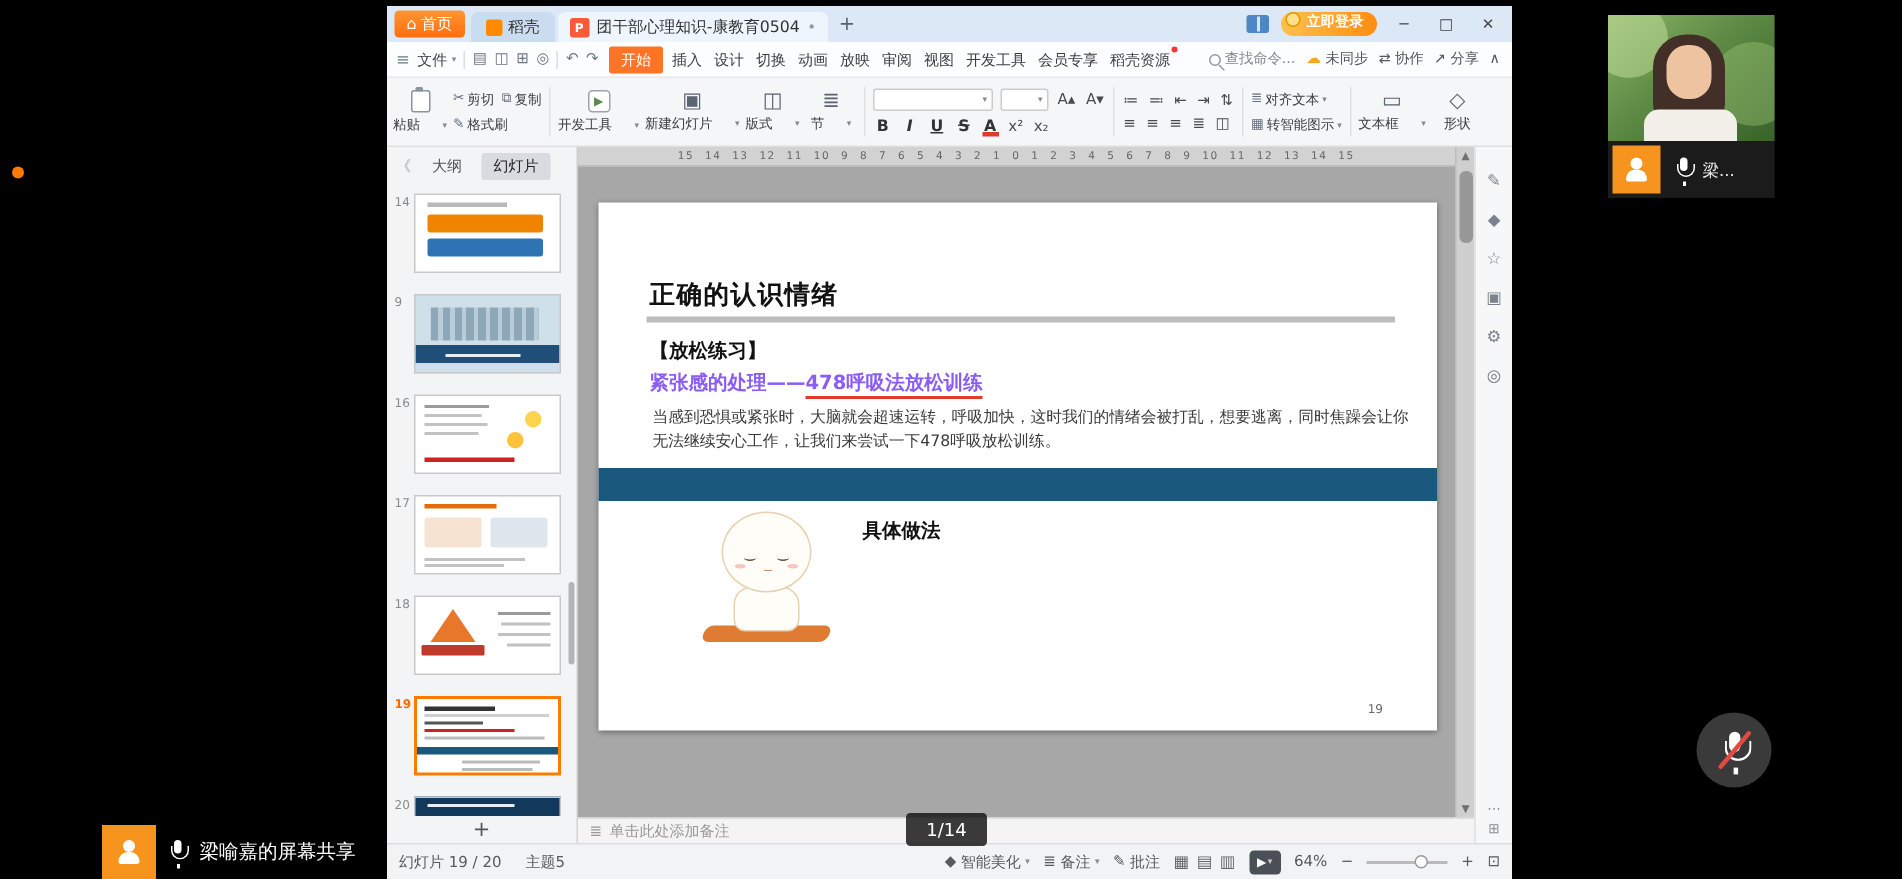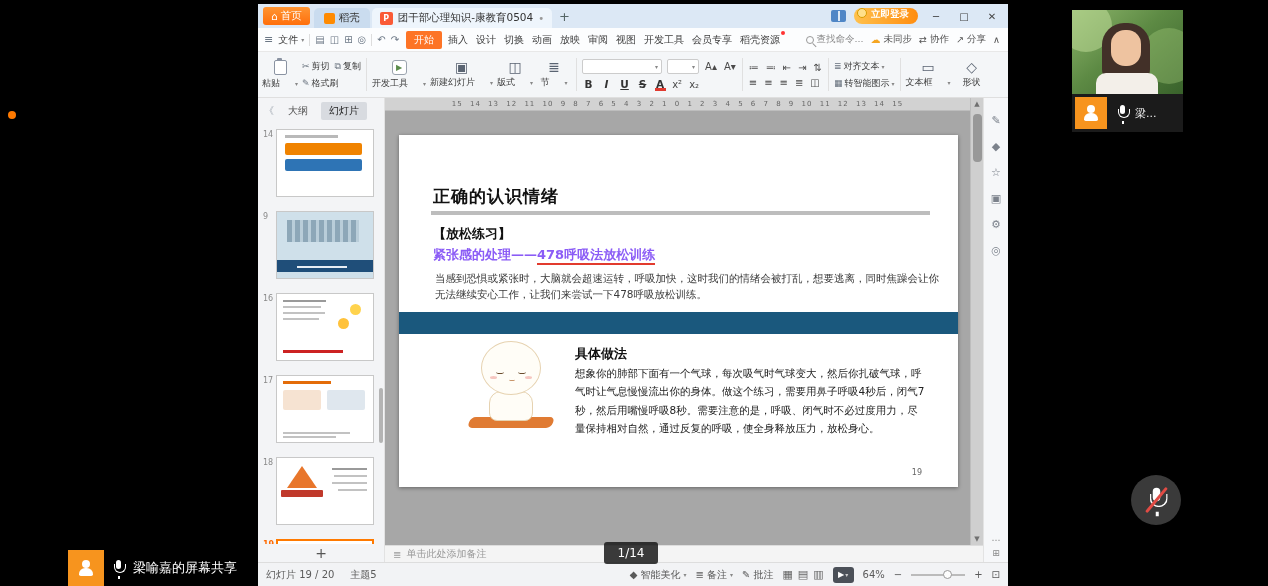--- a/index.html
+++ b/index.html
@@ -74,21 +74,21 @@
 .fcolor{position:relative;font-weight:bold;font-size:10.5px;padding:0 2px;}
 .fcolor::after{content:"";position:absolute;left:1px;bottom:-1px;width:11px;height:3px;background:#e03a2f;}
 
 
 .panel{position:absolute;left:0;top:94px;width:127px;bottom:24px;background:#f3f4f6;border-right:1px solid #e2e2e2;overflow:hidden;}
 .panel-tabs{height:25px;display:flex;align-items:center;font-size:10px;color:#555;gap:5px;padding:0 6px;}
 .collapse-ic{color:#98a0aa;font-size:10px;margin-right:1px;}
 .ptab{padding:2px 8px;border-radius:2px;}
 .ptab.active{background:#d8dbe0;color:#222;}
 .thumbs{position:absolute;top:25px;left:0;right:0;bottom:18px;overflow:hidden;padding-top:6px;}
-.thumb-item{position:relative;height:68px;margin:0 10px 14px 18px;}
+.thumb-item{position:relative;height:53px;margin:0 10px 14px 18px;}
 .thumb-num{position:absolute;left:-13px;top:1px;font-size:8px;color:#8a8a8a;}
 .thumb-box{width:100%;height:100%;background:#fff;border:1px solid #c8c8c8;position:relative;overflow:hidden;}
 .thumb-item.sel .thumb-num{color:#ff6a00;font-weight:bold;}
 .thumb-item.sel .thumb-box{border:2px solid #ff7a00;}
 .tg{position:absolute;}
 .add-row{position:absolute;bottom:0;left:0;right:0;height:18px;display:flex;align-items:center;justify-content:center;color:#555;font-size:14px;background:#f3f4f6;}
 .pscroll{position:absolute;right:1px;top:290px;width:4px;height:55px;background:#b4b4b4;border-radius:2px;}
 
 
 .workspace{position:absolute;left:127px;top:94px;width:598px;bottom:24px;background:#a7a7a7;overflow:hidden;}
@@ -474,21 +474,20 @@
         <div class="medi-head">
           <span class="eye l"></span>
           <span class="eye r"></span>
           <span class="blush l"></span>
           <span class="blush r"></span>
           <span class="mouth"></span>
         </div>
       </div>
 
       <div class="s-mtitle">具体做法</div>
-      <div class="s-mtext">想象你的肺部下面有一个气球，每次吸气时气球变大，然后你扎破气球，呼气时让气息慢慢流出你的身体。做这个练习，需要用鼻子呼吸4秒后，闭气7秒，然后用嘴慢呼吸8秒。需要注意的是，呼吸、闭气时不必过度用力，尽量保持相对自然，通过反复的呼吸，使全身释放压力，放松身心。</div>
       <div class="s-pagenum">19</div>
     </div>
 
     <div class="vscroll">
       <span class="varr" style="top:0;">▲</span>
       <div class="vthumb"></div>
       <span class="varr" style="bottom:0;">▼</span>
     </div>
 
     <div class="notesbar">

